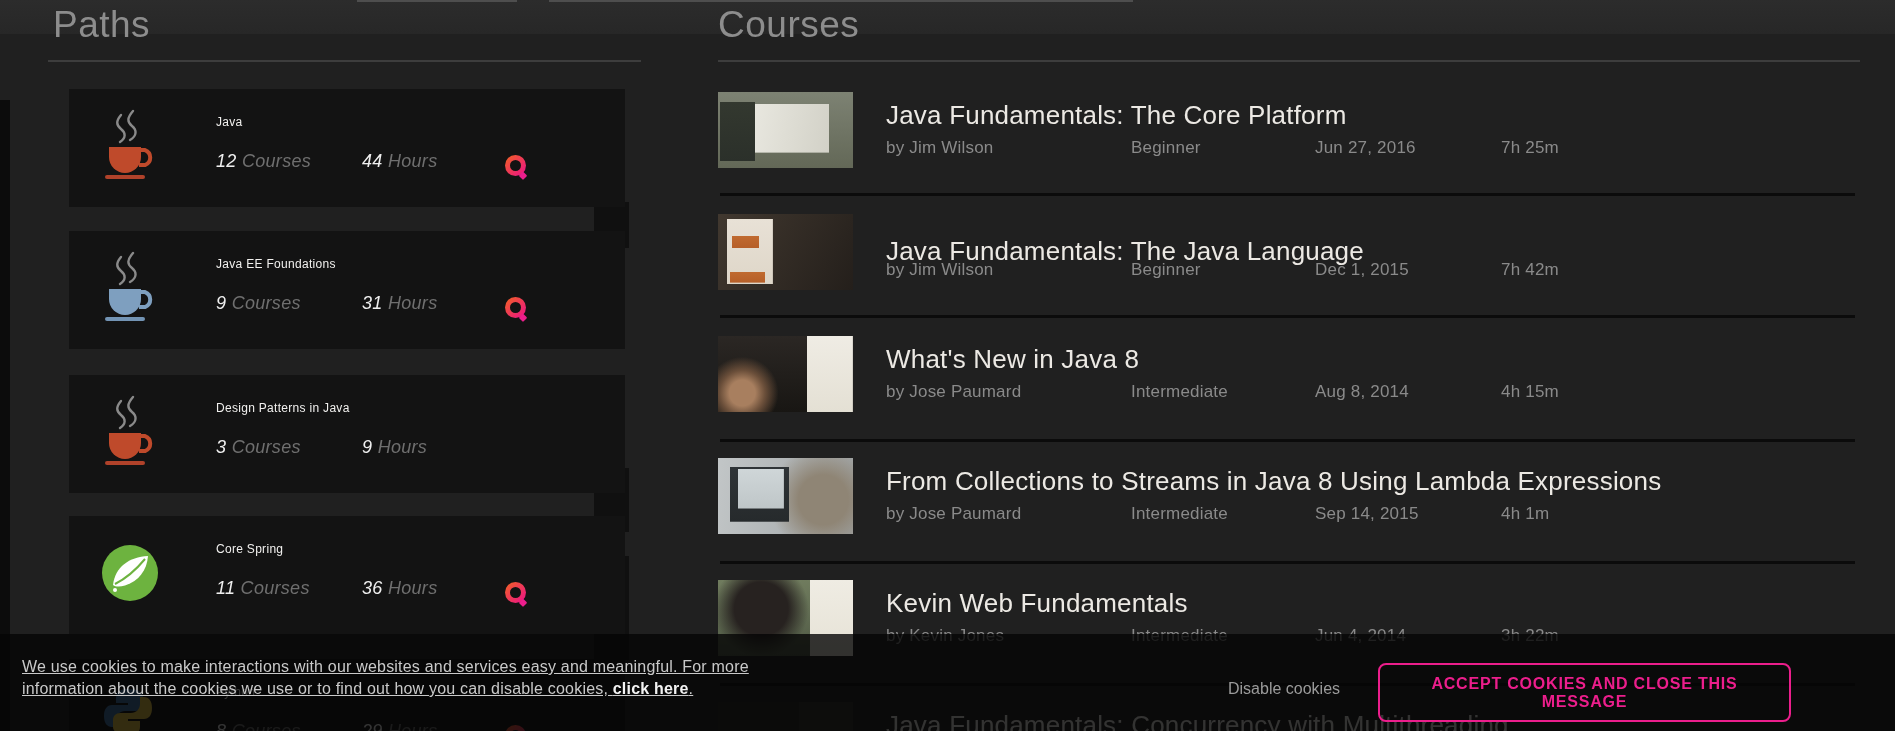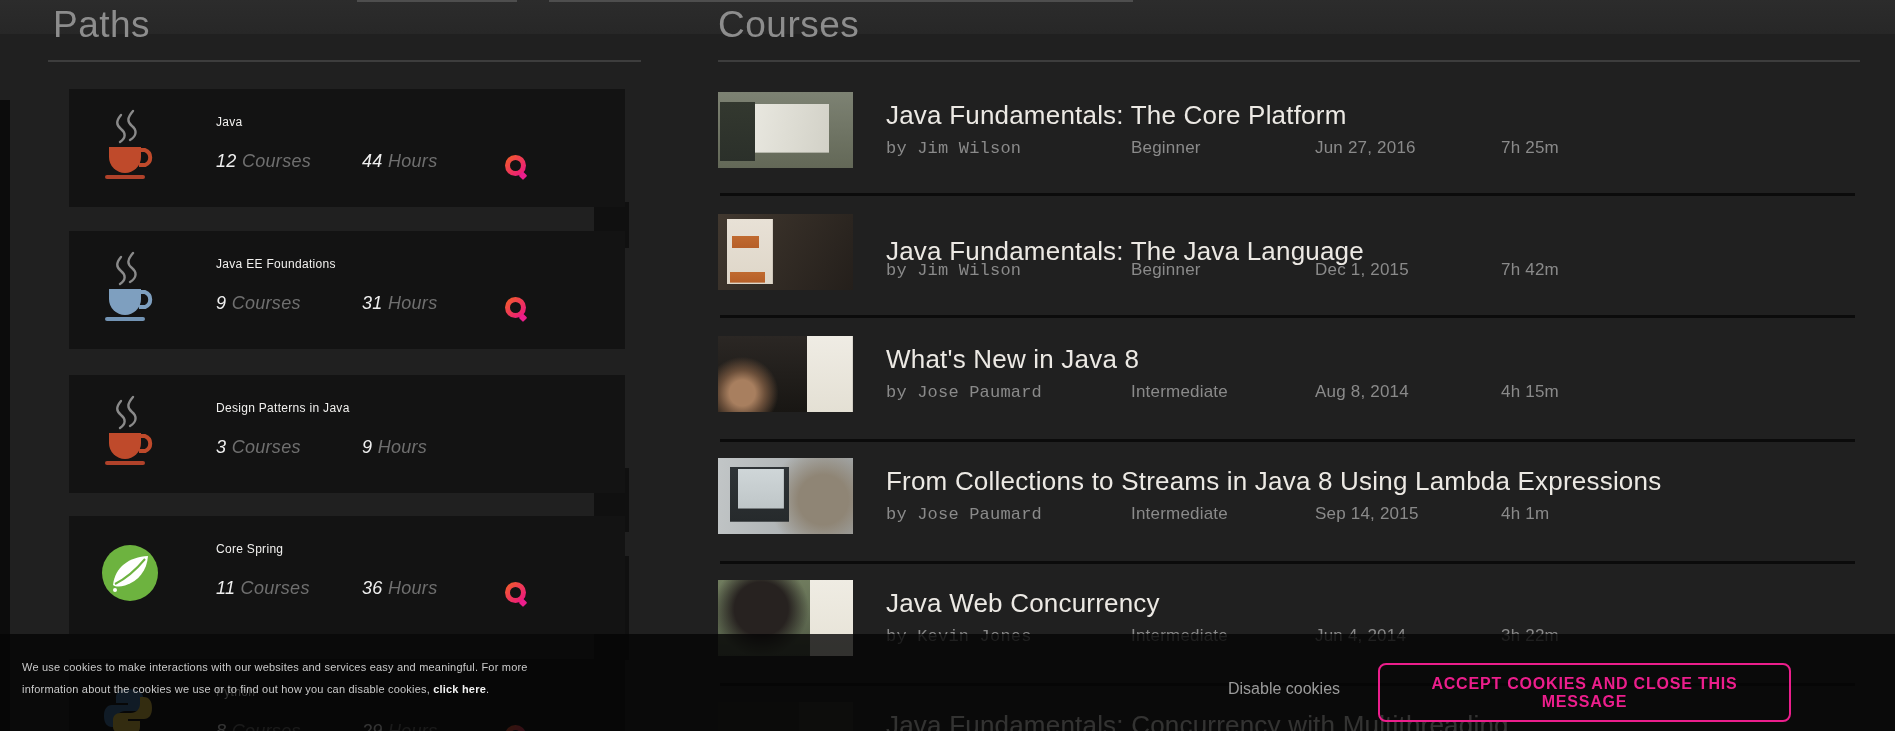--- a/index.html
+++ b/index.html
@@ -36,21 +36,21 @@
   .path-badge{position:absolute;left:436px;top:66px;width:21px;height:21px;border-radius:50%;
     background:linear-gradient(135deg,#f26322,#ec0f8b);}
   .path-badge::before{content:"";position:absolute;inset:5px;border-radius:50%;background:#131313;}
   .path-badge::after{content:"";position:absolute;right:0;bottom:0;width:6px;height:6px;background:#ec1e8c;
     border-radius:1px;transform:rotate(45deg) translate(2px,2px);}
 
   
   .c-thumb{position:absolute;left:718px;width:135px;height:76px;background-repeat:no-repeat;cursor:pointer;}
   .c-title{position:absolute;left:886px;font-size:26px;font-weight:400;color:#ece9e4;letter-spacing:.2px;cursor:pointer;white-space:nowrap;}
   .c-meta{position:absolute;left:886px;font-size:17px;color:#8a8a8a;letter-spacing:.2px;white-space:nowrap;}
-  .c-meta .author{display:inline-block;width:245px;font-family:Liberation Mono, monospace;}
+  .c-meta .author{display:inline-block;width:245px;}
   .c-meta .level{display:inline-block;width:184px;}
   .c-meta .date{display:inline-block;width:186px;}
   .c-div{position:absolute;left:720px;width:1135px;height:3px;background:#0b0b0b;}
 
   
   .t1{background-color:#6f7566;
       background-image:linear-gradient(#33382f,#2b302a),linear-gradient(100deg,#e9e8e0,#d2d1c7),linear-gradient(#7d8273,#636857);
       background-size:26% 78%,58% 64%,100% 100%;background-position:2% 60%,58% 45%,0 0;}
   .t2{background-color:#332b26;
       background-image:linear-gradient(#c06a30,#b65f28),linear-gradient(#c06a30,#b65f28),linear-gradient(#e8e1d6,#ded6c8),linear-gradient(120deg,#41382f,#241f1b);
@@ -61,21 +61,21 @@
   .t4{background-color:#b4b8b9;
       background-image:linear-gradient(#cfd6d8,#bfc6c8),linear-gradient(#2f3437,#262a2c),radial-gradient(circle at 78% 55%,#8f8575 0 22%,rgba(0,0,0,0) 48%),linear-gradient(100deg,#c2c6c7,#9fa4a6);
       background-size:34% 52%,44% 72%,100% 100%,100% 100%;background-position:22% 30%,16% 42%,0 0,0 0;}
   .t5{background-color:#5f6b52;
       background-image:linear-gradient(#efece3,#e6e2d6),radial-gradient(circle at 32% 38%,#272220 0 26%,rgba(0,0,0,0) 46%),linear-gradient(#707c5e,#4e5844);
       background-size:32% 100%,100% 100%,100% 100%;background-position:100% 0,0 0,0 0;}
   .t6{background:#1d1d1c linear-gradient(90deg,#232322 60%,#2e2d2a 60%);}
 
   
   .cookie-banner{position:absolute;left:0;top:634px;width:1895px;height:97px;background:rgba(5,5,5,0.8);}
-  .cb-text{position:absolute;left:22px;top:22px;font-size:11px;line-height:22px;color:#c9c9c9;letter-spacing:.2px;}
+  .cb-text{position:absolute;left:22px;top:22px;font-size:16px;line-height:22px;color:#c9c9c9;letter-spacing:.2px;text-decoration:underline;}
   .cb-link{color:#f2f2f2;font-weight:bold;text-decoration:none;cursor:pointer;}
   .cb-disable{position:absolute;left:1228px;top:46px;font-size:16px;color:#9b9b9b;cursor:pointer;}
   .cb-accept{position:absolute;left:1378px;top:29px;width:413px;height:59px;box-sizing:border-box;
     border:2px solid #ec1e8c;border-radius:8px;background:transparent;color:#ec1e8c;
     font-family:"Liberation Sans",sans-serif;font-size:16px;font-weight:bold;letter-spacing:.8px;cursor:pointer;}
 </style>
 </head>
 <body>
 
 <div class="top-band"></div>
@@ -206,21 +206,21 @@
     <div class="c-thumb t4" style="top:458px"></div>
     <div class="c-title" style="top:466px">From Collections to Streams in Java 8 Using Lambda Expressions</div>
     <div class="c-meta" style="top:504px">
       <span class="author">by Jose Paumard</span><span class="level">Intermediate</span><span class="date">Sep 14, 2015</span><span class="dur">4h 1m</span>
     </div>
     <div class="c-div" style="top:561px"></div>
   </div>
 
   <div>
     <div class="c-thumb t5" style="top:580px"></div>
-    <div class="c-title" style="top:588px">Java Web Concurrency</div>
+    <div class="c-title" style="top:588px">Kevin Web Fundamentals</div>
     <div class="c-meta" style="top:626px">
       <span class="author">by Kevin Jones</span><span class="level">Intermediate</span><span class="date">Jun 4, 2014</span><span class="dur">3h 22m</span>
     </div>
     <div class="c-div" style="top:683px"></div>
   </div>
 
   <div>
     <div class="c-thumb t6" style="top:702px"></div>
     <div class="c-title" style="top:710px">Java Fundamentals: Concurrency with Multithreading</div>
   </div>

